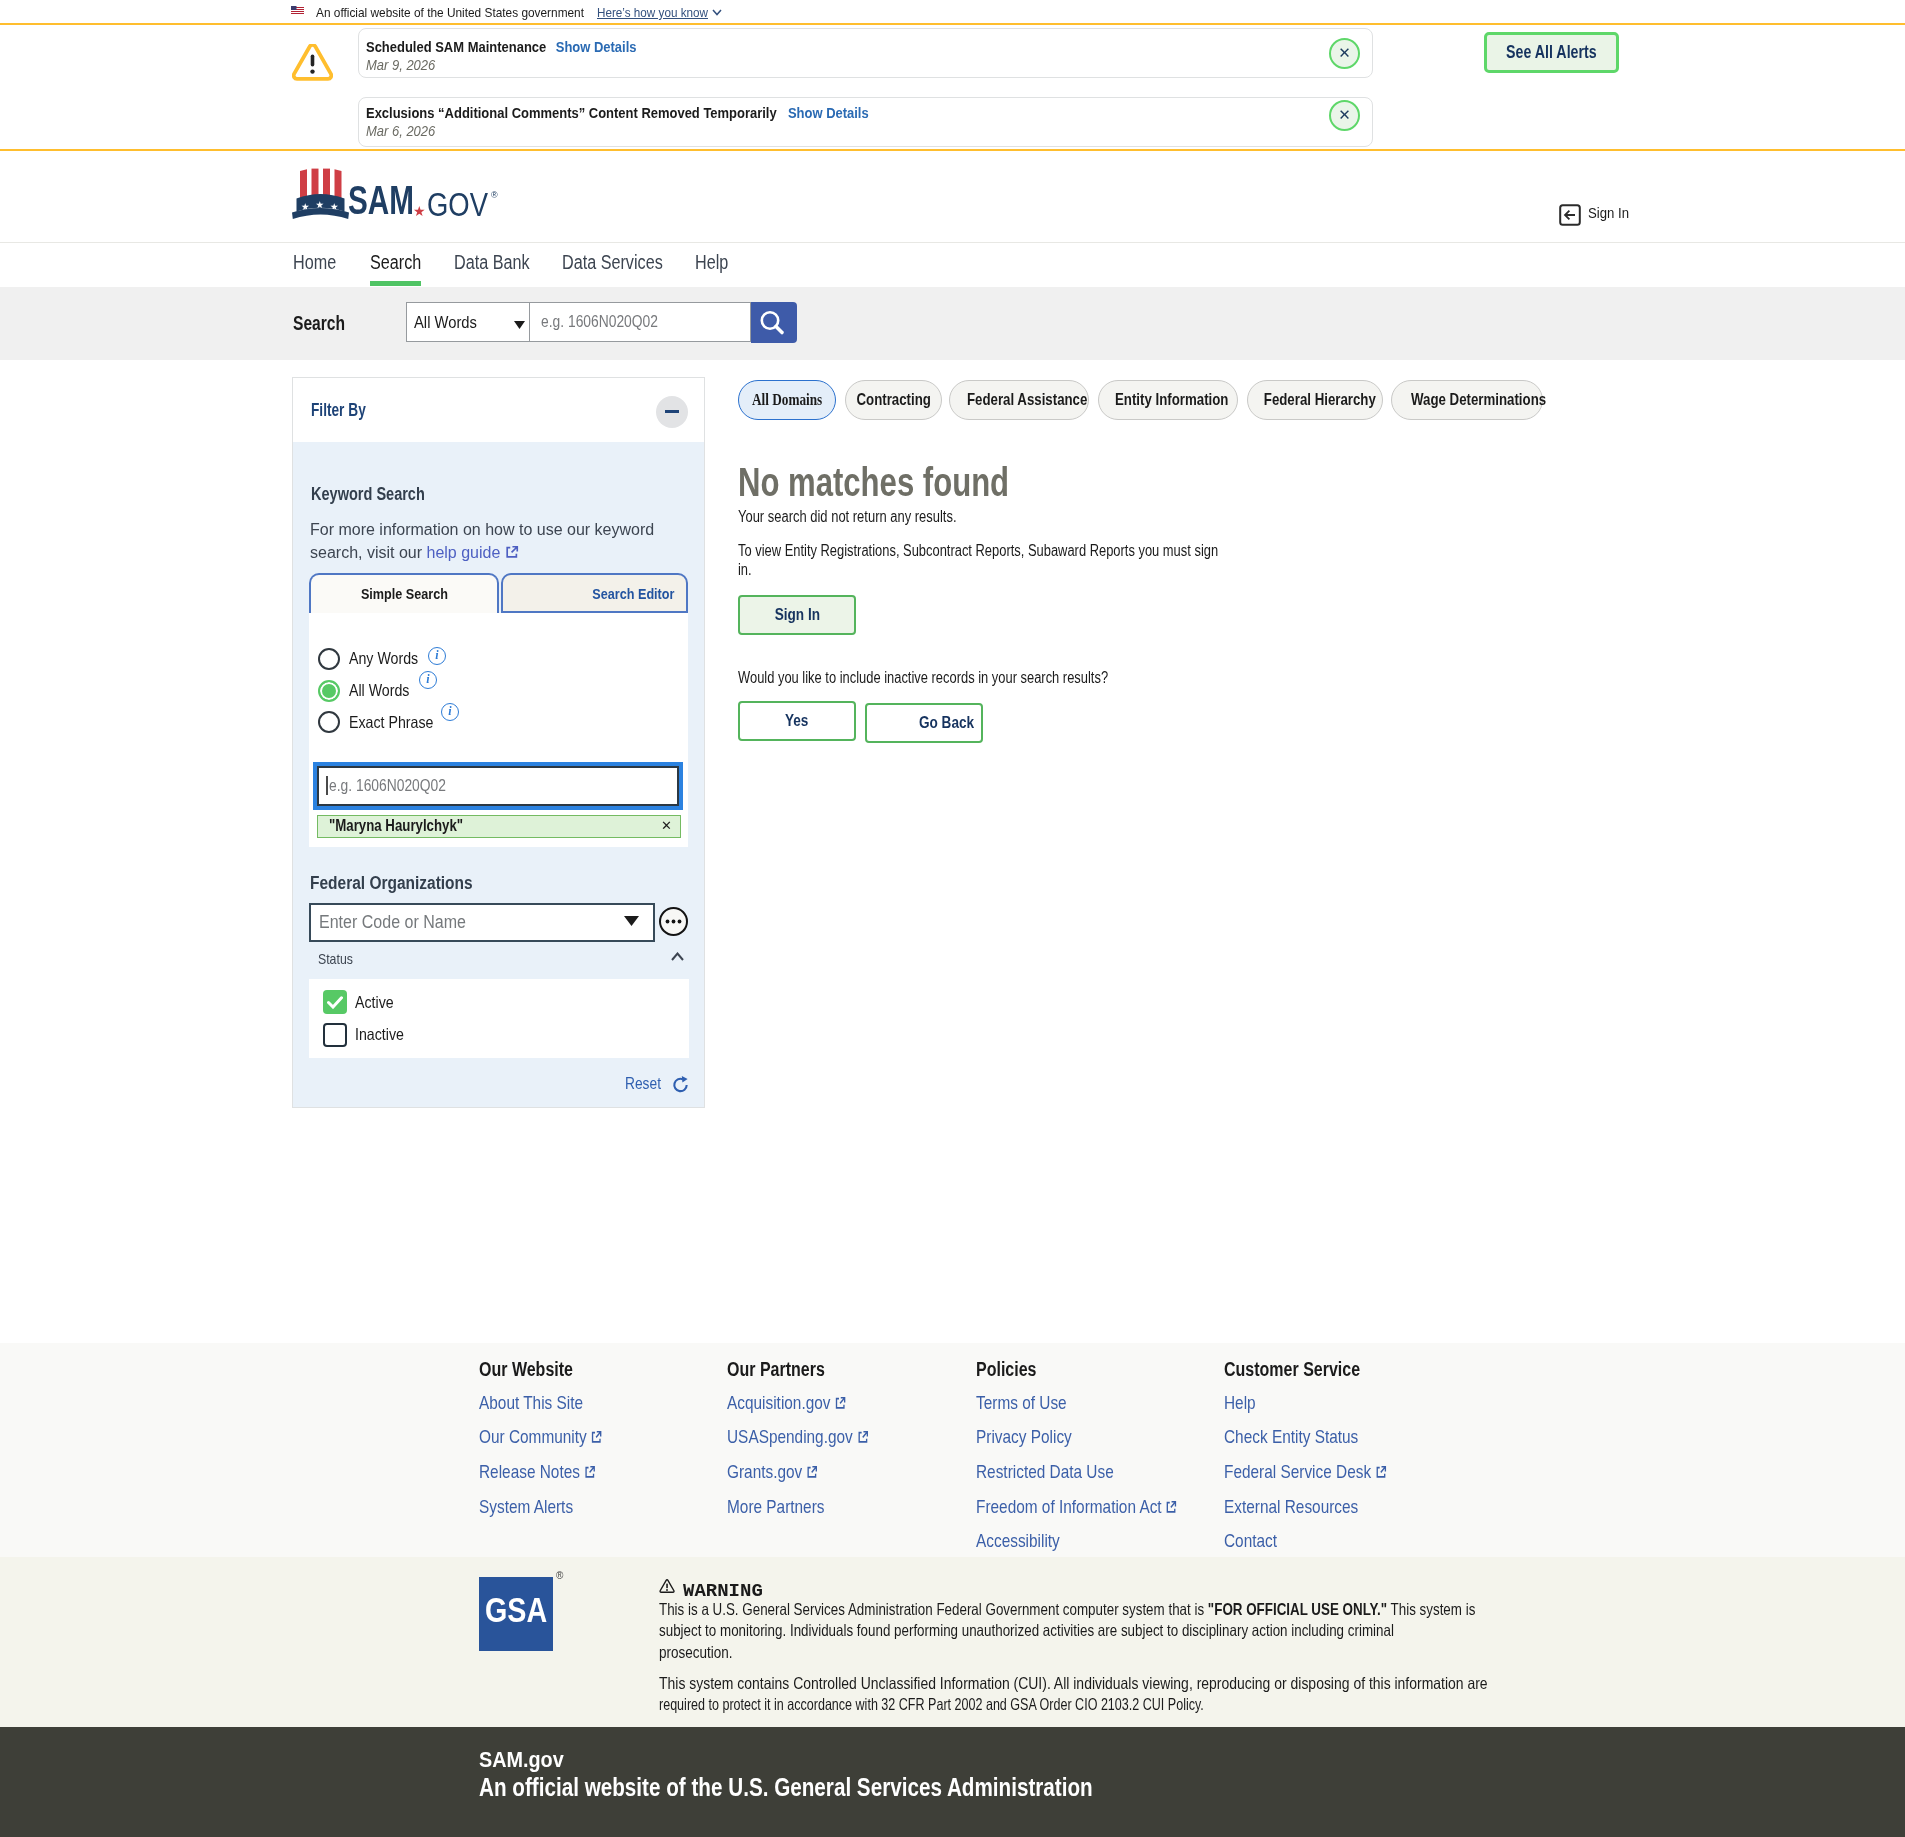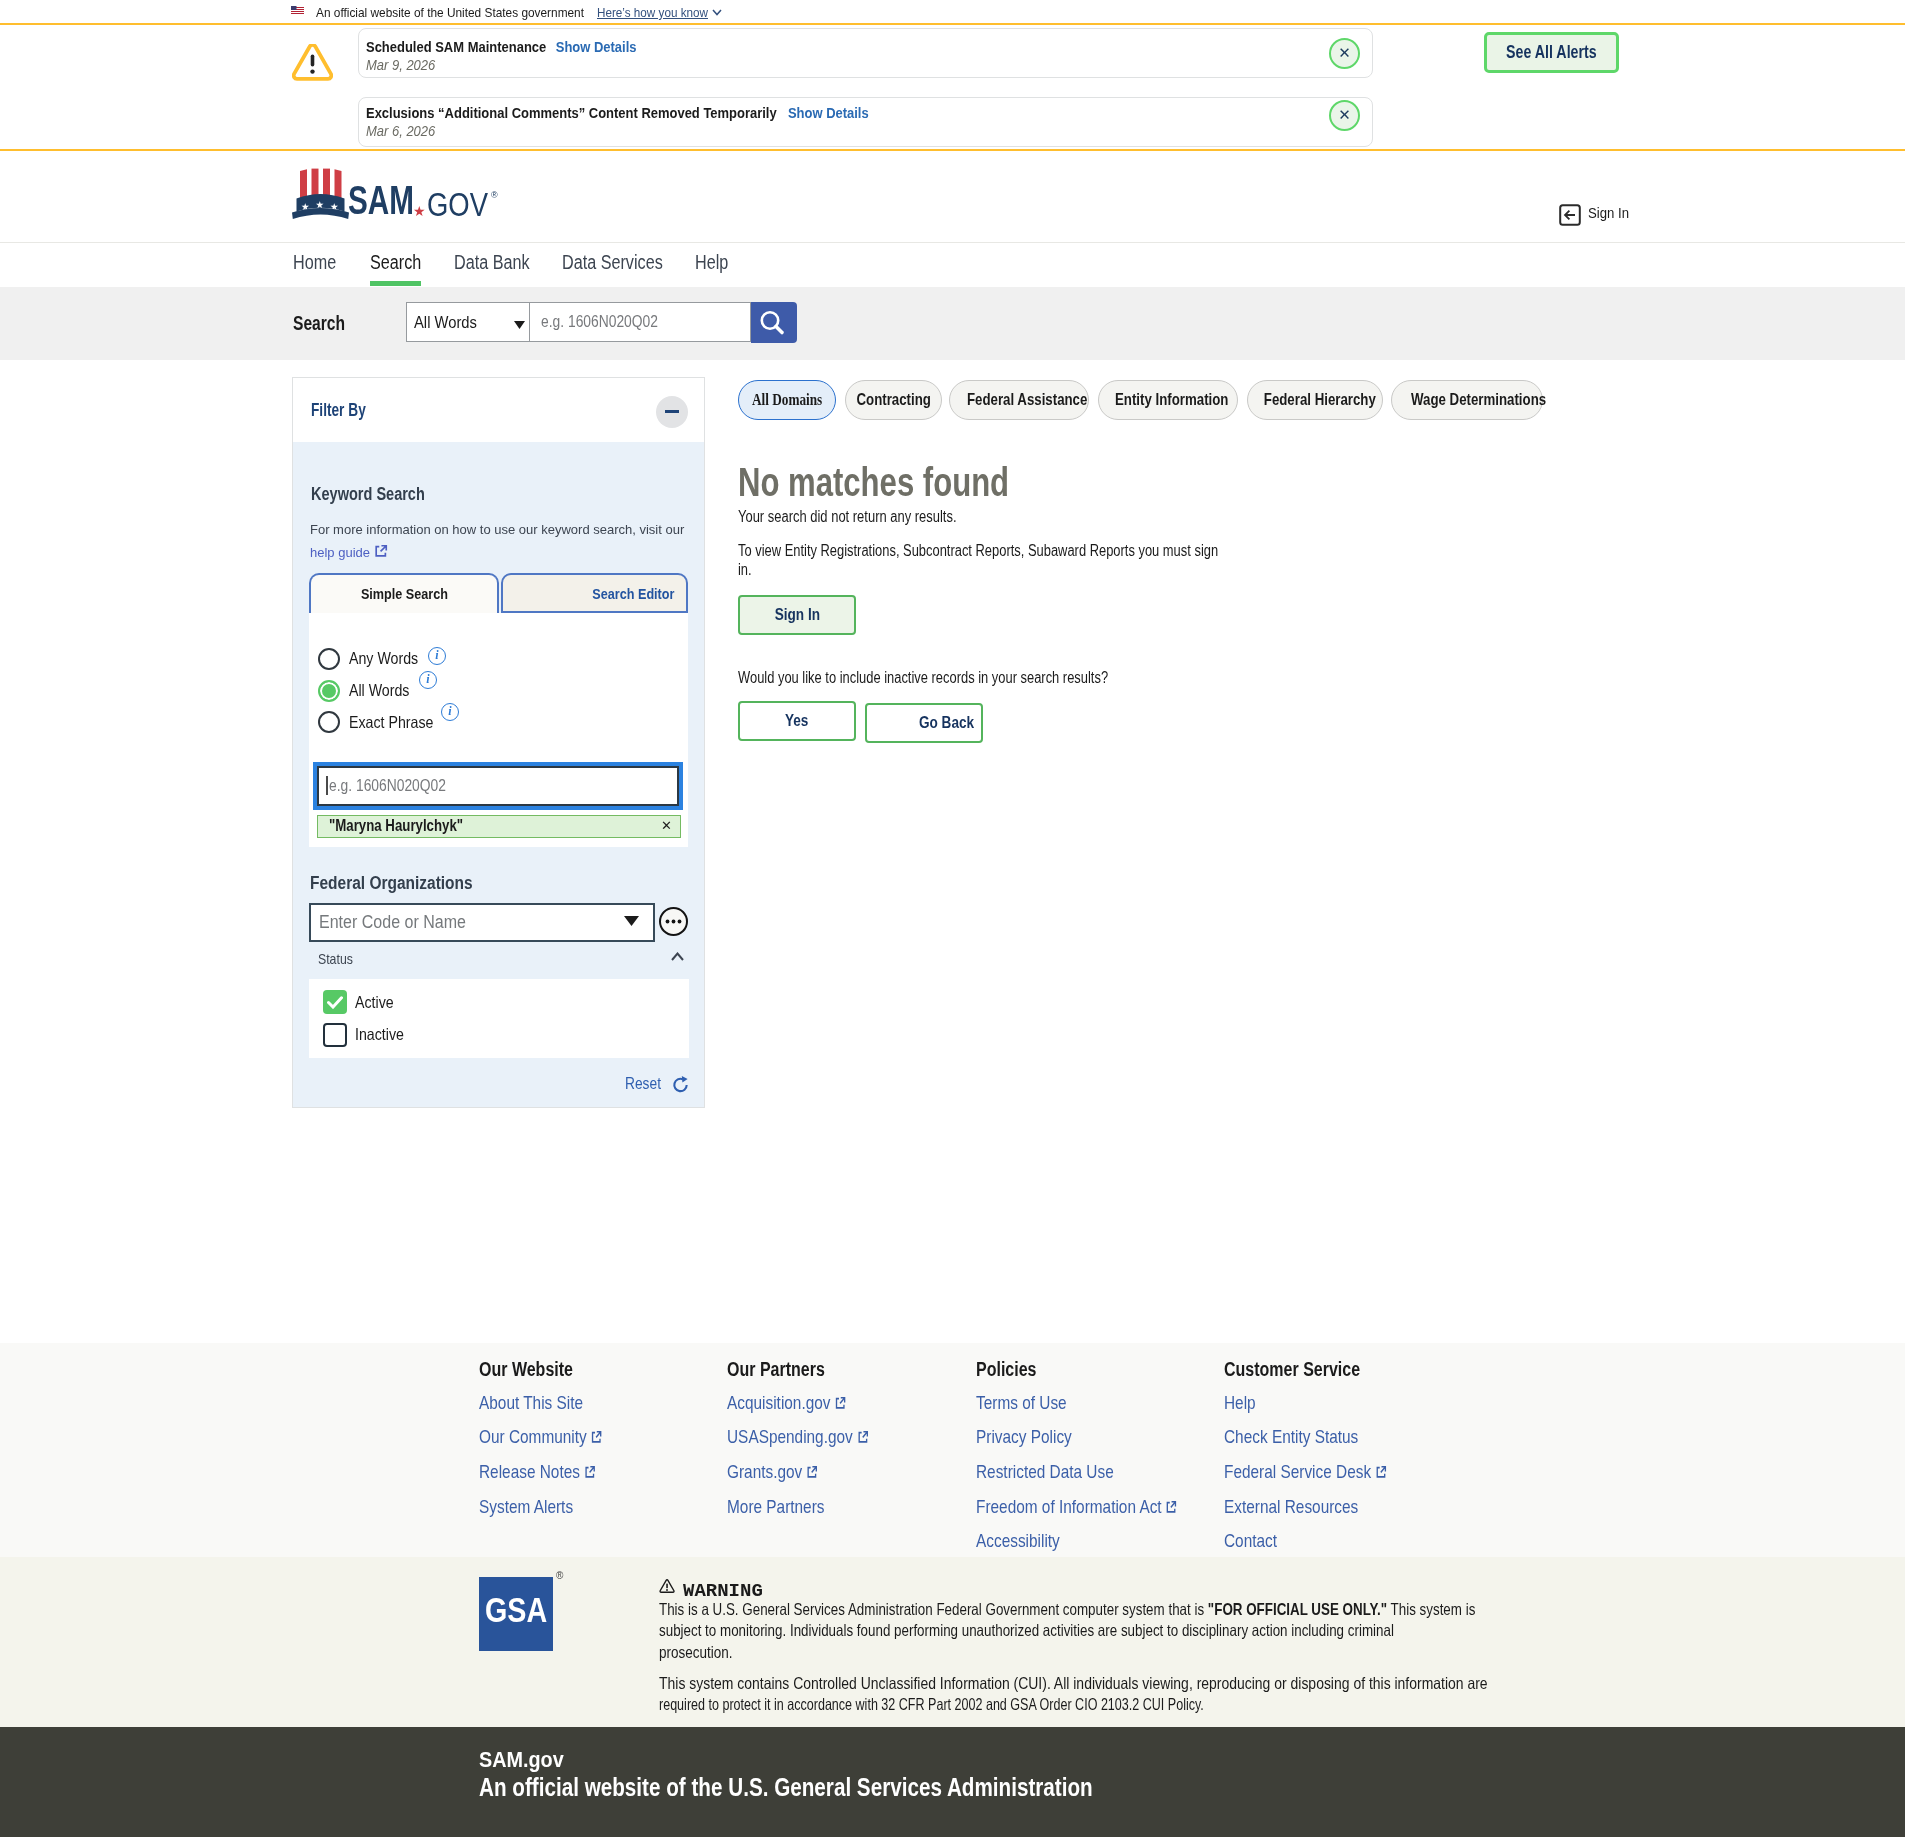--- a/index.html
+++ b/index.html
@@ -123,21 +123,21 @@
       <line x1="19" y1="18.5" x2="25" y2="24.5" stroke="#fff" stroke-width="3.6" stroke-linecap="round"></line>
     </svg>
 
 <div class="a" style="left:292px;top:377px;width:413px;height:731px;border:1px solid #dfe1e2;background:#fff;"></div>
 <div class="a" style="left:293px;top:442px;width:411px;height:665px;background:#e9f1f9;"></div>
 <div class="a nw sx" style="left:311px;top:400px;font-size:18px;font-weight:bold;color:#1e4377;transform:scaleX(0.76);">Filter By</div>
 <div class="a" style="left:656px;top:396px;width:32px;height:32px;border-radius:50%;background:#e2e3e5;"></div>
 <div class="a" style="left:665px;top:410px;width:14px;height:2.6px;background:#1e4377;"></div>
 
 <div class="a nw sx" style="left:311px;top:484px;font-size:17.5px;font-weight:bold;color:#333f4d;transform:scaleX(0.83);">Keyword Search</div>
-<div class="a" style="left:310px;top:518px;width:385px;font-size:13px;line-height:23px;color:#3d4551;">For more information on how to use our keyword search, visit our <span style="color:#4d5fc2;">help guide</span> <svg class="extic" width="14" height="14" viewBox="0 0 16 16">
+<div class="a" style="left:310px;top:518px;width:385px;font-size:16px;line-height:23px;color:#3d4551;">For more information on how to use our keyword search, visit our <span style="color:#4d5fc2;">help guide</span> <svg class="extic" width="14" height="14" viewBox="0 0 16 16">
         <path d="M6 3 H2.5 V13.5 H13 V10" fill="none" stroke="#4d5fc2" stroke-width="1.9"></path>
         <path d="M8.5 2 H14 V7.5 M14 2 L7.5 8.5" fill="none" stroke="#4d5fc2" stroke-width="1.9"></path>
       </svg></div>
 
 <div class="a" style="left:309px;top:573px;width:190px;height:41px;background:#fbfaf7;border:2px solid #4f77c4;border-bottom:none;border-radius:10px 10px 0 0;"></div>
 <div class="a nw" style="left:309px;top:585px;width:190px;text-align:center;font-size:15.5px;font-weight:bold;color:#1b1b1b;"><span class="sc" style="transform:scaleX(0.815);">Simple Search</span></div>
 <div class="a" style="left:501px;top:573px;width:187px;height:40px;background:#f3f1ea;border:2px solid #4f77c4;border-radius:10px 10px 0 0;"></div>
 <div class="a nw" style="left:501px;top:585px;width:218px;text-align:center;font-size:15.5px;font-weight:bold;color:#2354a0;padding-left:46px;"><span class="sc" style="transform:scaleX(0.815);">Search Editor</span></div>
 <div class="a" style="left:309px;top:613px;width:379px;height:234px;background:#fff;"></div>
 

